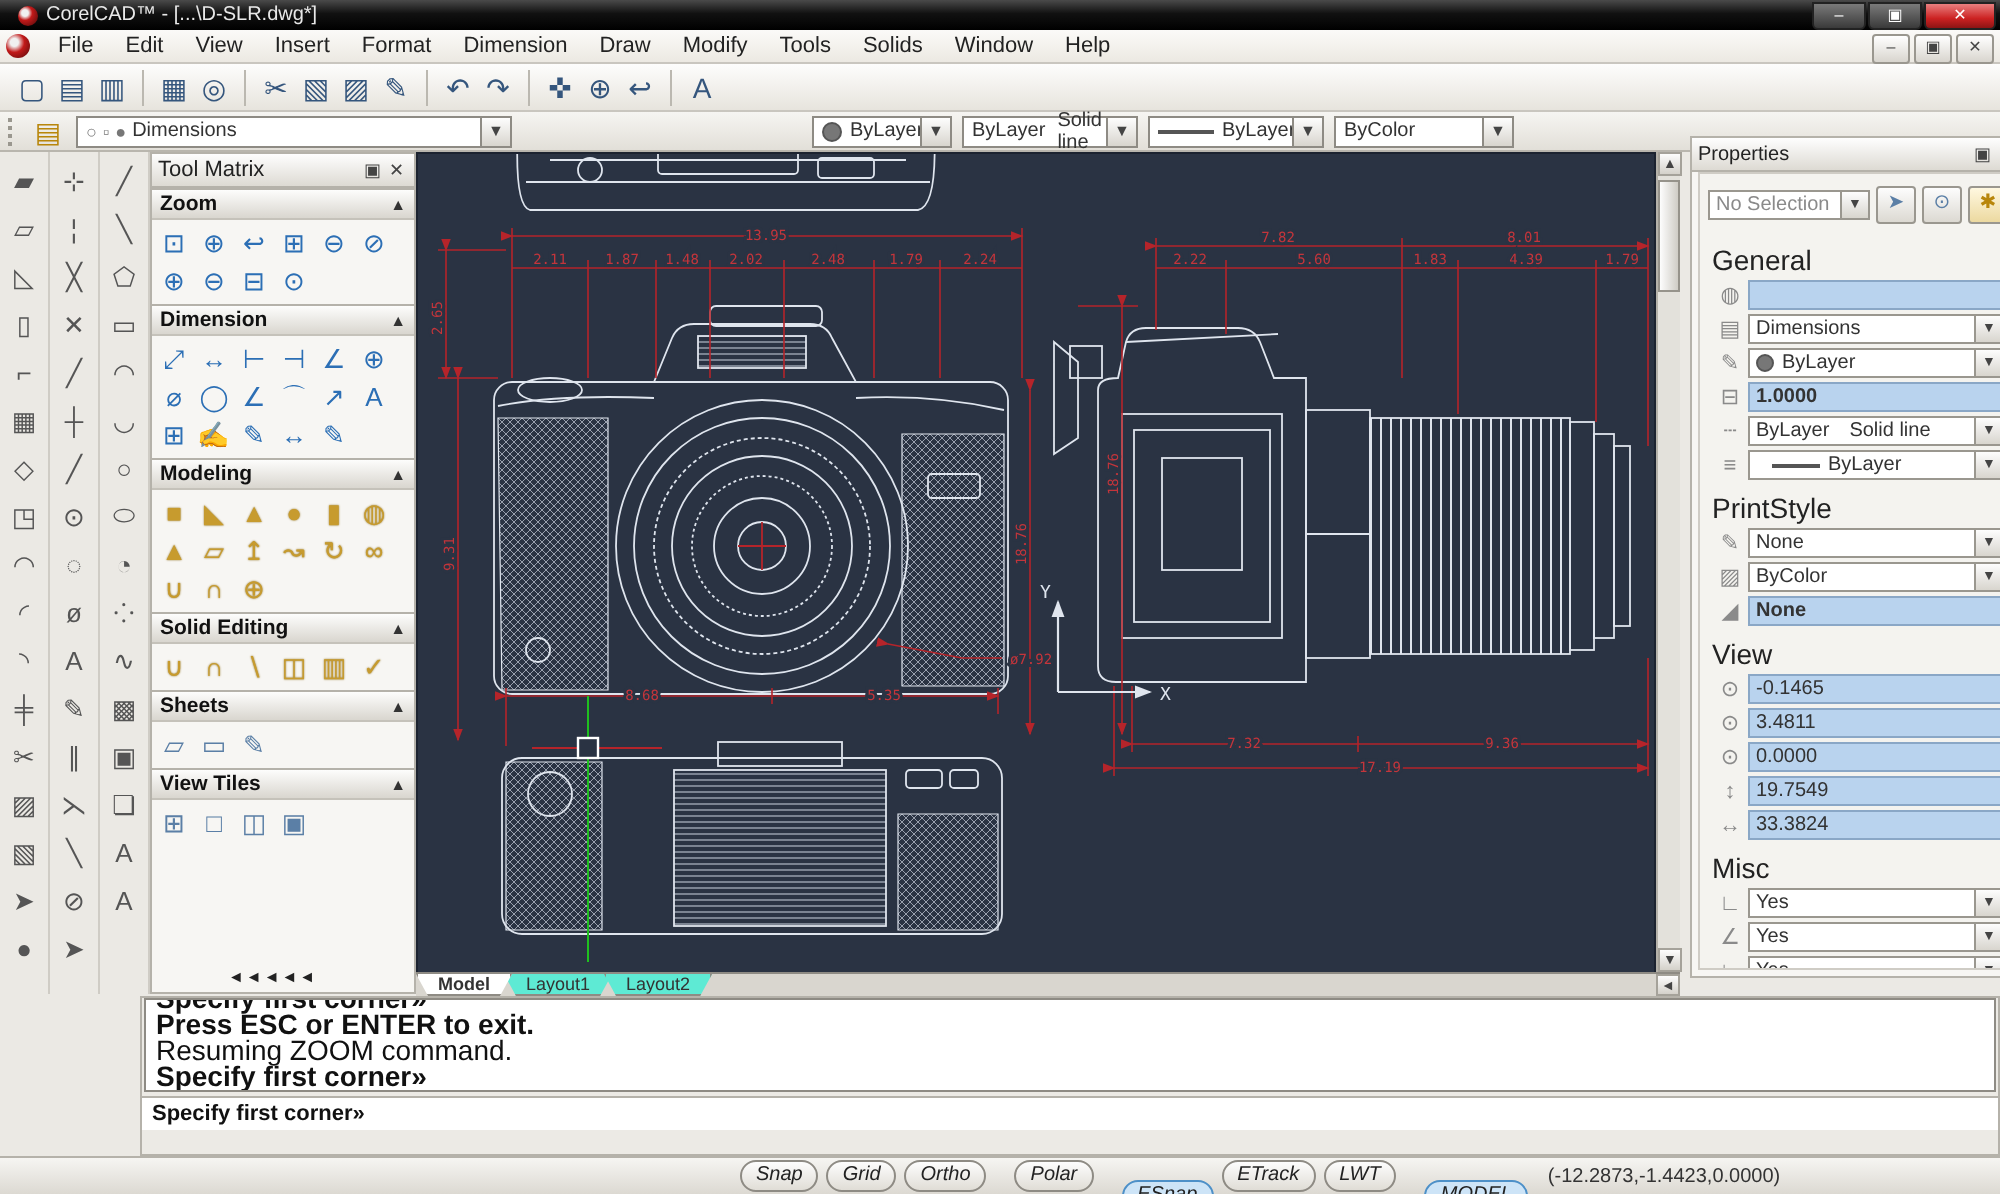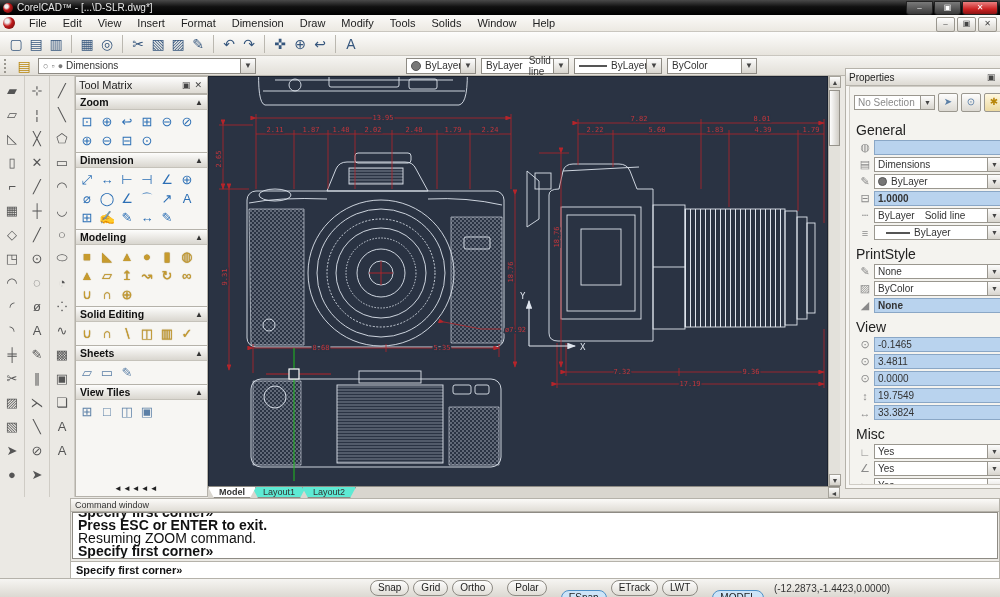--- a/index.html
+++ b/index.html
@@ -3,21 +3,21 @@
 <meta charset="utf-8">
 <style>
   html,body{margin:0;padding:0;}
   body{width:1000px;height:597px;position:relative;overflow:hidden;
        font-family:"Liberation Sans",sans-serif;background:#ebe9e4;
        -webkit-font-smoothing:antialiased;}
   .abs{position:absolute;}
   
   #titlebar{left:0;top:0;width:1000px;height:15px;
     background:linear-gradient(#4a4a4a,#111 45%,#000);color:#e8e8e8;
-    font-size:10px;display:flex;align-items:center;padding-left:3px;box-sizing:border-box;}
+    font-size:10px;display:flex;align-items:center;padding-left:9px;box-sizing:border-box;}
   #applogo{width:10px;height:10px;border-radius:50%;margin-right:4px;
     background:radial-gradient(circle at 35% 35%,#f0f0f0 18%,#c21a1a 40%,#7a0f0f 75%,#333);}
   .winbtns{position:absolute;right:2px;top:1px;display:flex;gap:1px;}
   .wbtn{width:25px;height:12px;font-size:8px;line-height:11px;text-align:center;color:#fff;
     background:linear-gradient(#7a7a7a,#3a3a3a);border:1px solid #222;border-radius:0 0 3px 3px;}
   .wbtn.close{background:linear-gradient(#e98080,#c22 60%,#8c1414);width:34px;}
   
   #menubar{left:0;top:15px;width:1000px;height:17px;background:linear-gradient(#fbfaf8,#ece9e2);
     border-bottom:1px solid #c9c6bf;display:flex;align-items:center;font-size:11px;color:#222;box-sizing:border-box;}
   #menubar .mlogo{width:12px;height:12px;border-radius:50%;margin:0 6px 0 3px;
@@ -109,21 +109,21 @@
   #cmdhist .clip{margin-top:-7px;}
   .cmdline{line-height:13px;white-space:pre;}
   .cmdline.b{font-weight:bold;}
   #cmdprompt{margin-top:2px;height:16px;background:#fff;border-top:1px solid #b5b2aa;
     font-size:11px;font-weight:bold;line-height:16px;padding-left:5px;color:#111;}
   
   #statusbar{left:0;top:578px;width:1000px;height:19px;background:linear-gradient(#f6f5f2,#dcd9d2);
     border-top:1px solid #b5b2aa;display:flex;align-items:center;font-size:10px;box-sizing:border-box;}
   .stgap{width:10px;}
   .stbtn{height:14px;line-height:13px;padding:0 7px;margin:0 2px;background:linear-gradient(#fdfdfd,#e0ddd6);
-    border:1px solid #8e8b84;border-radius:8px;color:#222;}
+    border:1px solid #8e8b84;border-radius:8px;color:#222;font-style:italic;}
   .stbtn.active{background:#cde4f7;border-color:#4d90c8;margin-top:20px;}
   #coords{margin-left:8px;color:#333;}
   svg text{font-family:"DejaVu Sans Mono",monospace;}
 </style>
 </head>
 <body>
 
 <div class="abs" id="titlebar">
   <div id="applogo"></div>
   <span>CorelCAD™ - [...\D-SLR.dwg*]</span>
@@ -701,21 +701,20 @@
         <div class="pfield blue">
             <span></span>
           </div>
         </div>
     </div>
   </div>
 </div>
 
 <div class="abs" id="belowleft"></div>
 <div class="abs" id="cmdwin">
-  <div id="cmdtitle">Command window</div>
   <div id="cmdhist">
     <div class="cmdline b clip">Specify first corner»</div>
     <div class="cmdline b">Press ESC or ENTER to exit.</div>
     <div class="cmdline">Resuming ZOOM command.</div>
     <div class="cmdline b">Specify first corner»</div>
   </div>
   <div id="cmdprompt">Specify first corner»</div>
 </div>
 
 <div class="abs" id="statusbar">

